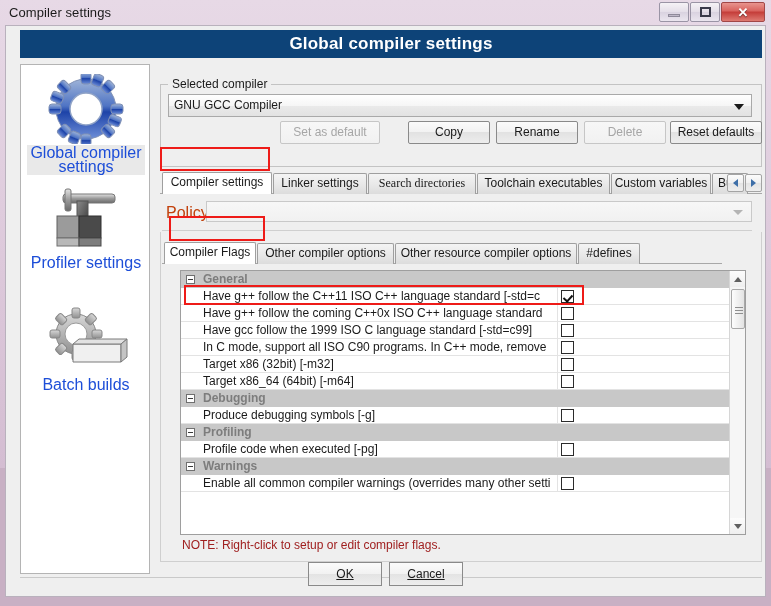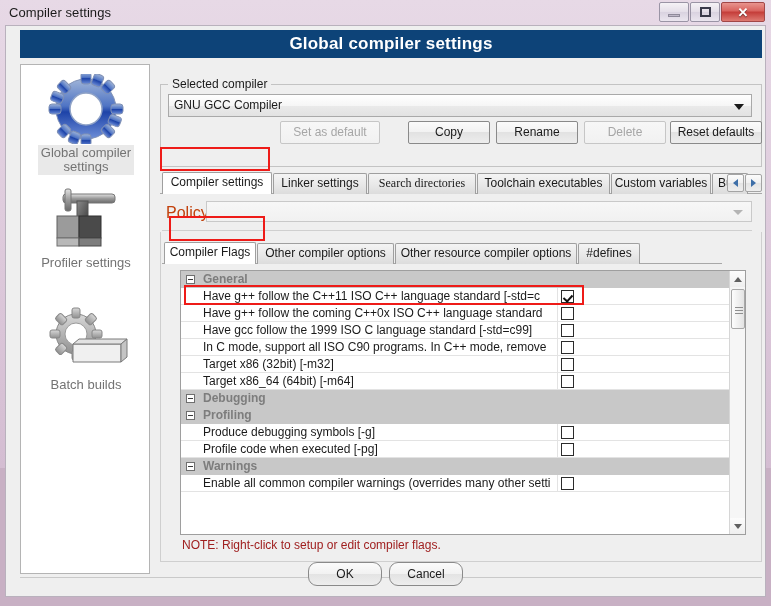--- a/index.html
+++ b/index.html
@@ -54,21 +54,21 @@
   
   .sidebar{
     position:absolute;left:14px;top:38px;width:130px;height:510px;
     background:#ffffff;border:1px solid #b4b4b4;box-sizing:border-box;
   }
   .side-item{
     position:absolute;left:0;width:130px;text-align:center;
   }
   .side-item .label{
     display:inline-block;
-    font-size:13px;color:#737373;line-height:14px;
+    font-size:16px;color:#1d4ed8;line-height:14px;
     padding:1px 3px;
   }
   .side-item.selected .label{background:#e9e9e9;}
   .icon-wrap{height:72px;display:flex;align-items:center;justify-content:center;}
   
   .right{
     position:absolute;left:154px;top:38px;width:602px;height:510px;
   }
   .groupbox{
     position:absolute;left:0;top:20px;width:602px;height:83px;
@@ -200,23 +200,23 @@
     font-size:12px;color:#a02020;
   }
   .panelframe{
     position:absolute;left:0;top:168px;width:602px;height:330px;
     border:1px solid #cfcfcf;border-top:none;box-sizing:border-box;pointer-events:none;
   }
   .hr{position:absolute;left:14px;top:551px;width:742px;height:1px;background:#c9c9c9;}
   .okrow{position:absolute;left:0;top:562px;width:771px;height:26px;}
   .dlgbtn{
     position:absolute;top:0;width:74px;height:24px;box-sizing:border-box;
-    border:1px solid #8a8a8a;border-radius:9px;
+    border:1px solid #8a8a8a;border-radius:0;
     background:linear-gradient(to bottom,#fbfbfb 0%,#f2f2f2 48%,#e3e3e3 50%,#eeeeee 100%);
-    font-size:12px;color:#1a1a1a;text-align:center;line-height:22px;
+    font-size:12px;color:#1a1a1a;text-align:center;line-height:22px;text-decoration:underline;
   }
   
   .anno{position:absolute;border:2px solid #ee1b18;box-sizing:border-box;pointer-events:none;}
 </style>
 </head>
 <body>
 
 <div class="window">
 
   <div class="titlebar">
@@ -435,30 +435,30 @@
             <span class="cbcell">
                 <span class="cb"></span>
               </span>
           </div>
 
           <div class="grow group">
             <span class="expander"></span>
             <span class="gtext">Debugging</span>
           </div>
 
+          <div class="grow item">
+            <span class="itext">Produce debugging symbols  [-g]</span>
+            <span class="cbcell">
+                <span class="cb"></span>
+              </span>
+          </div>
+
           <div class="grow group">
             <span class="expander"></span>
             <span class="gtext">Profiling</span>
-          </div>
-
-          <div class="grow item">
-            <span class="itext">Produce debugging symbols  [-g]</span>
-            <span class="cbcell">
-                <span class="cb"></span>
-              </span>
           </div>
 
           <div class="grow item">
             <span class="itext">Profile code when executed  [-pg]</span>
             <span class="cbcell">
                 <span class="cb"></span>
               </span>
           </div>
 
           <div class="grow group">

